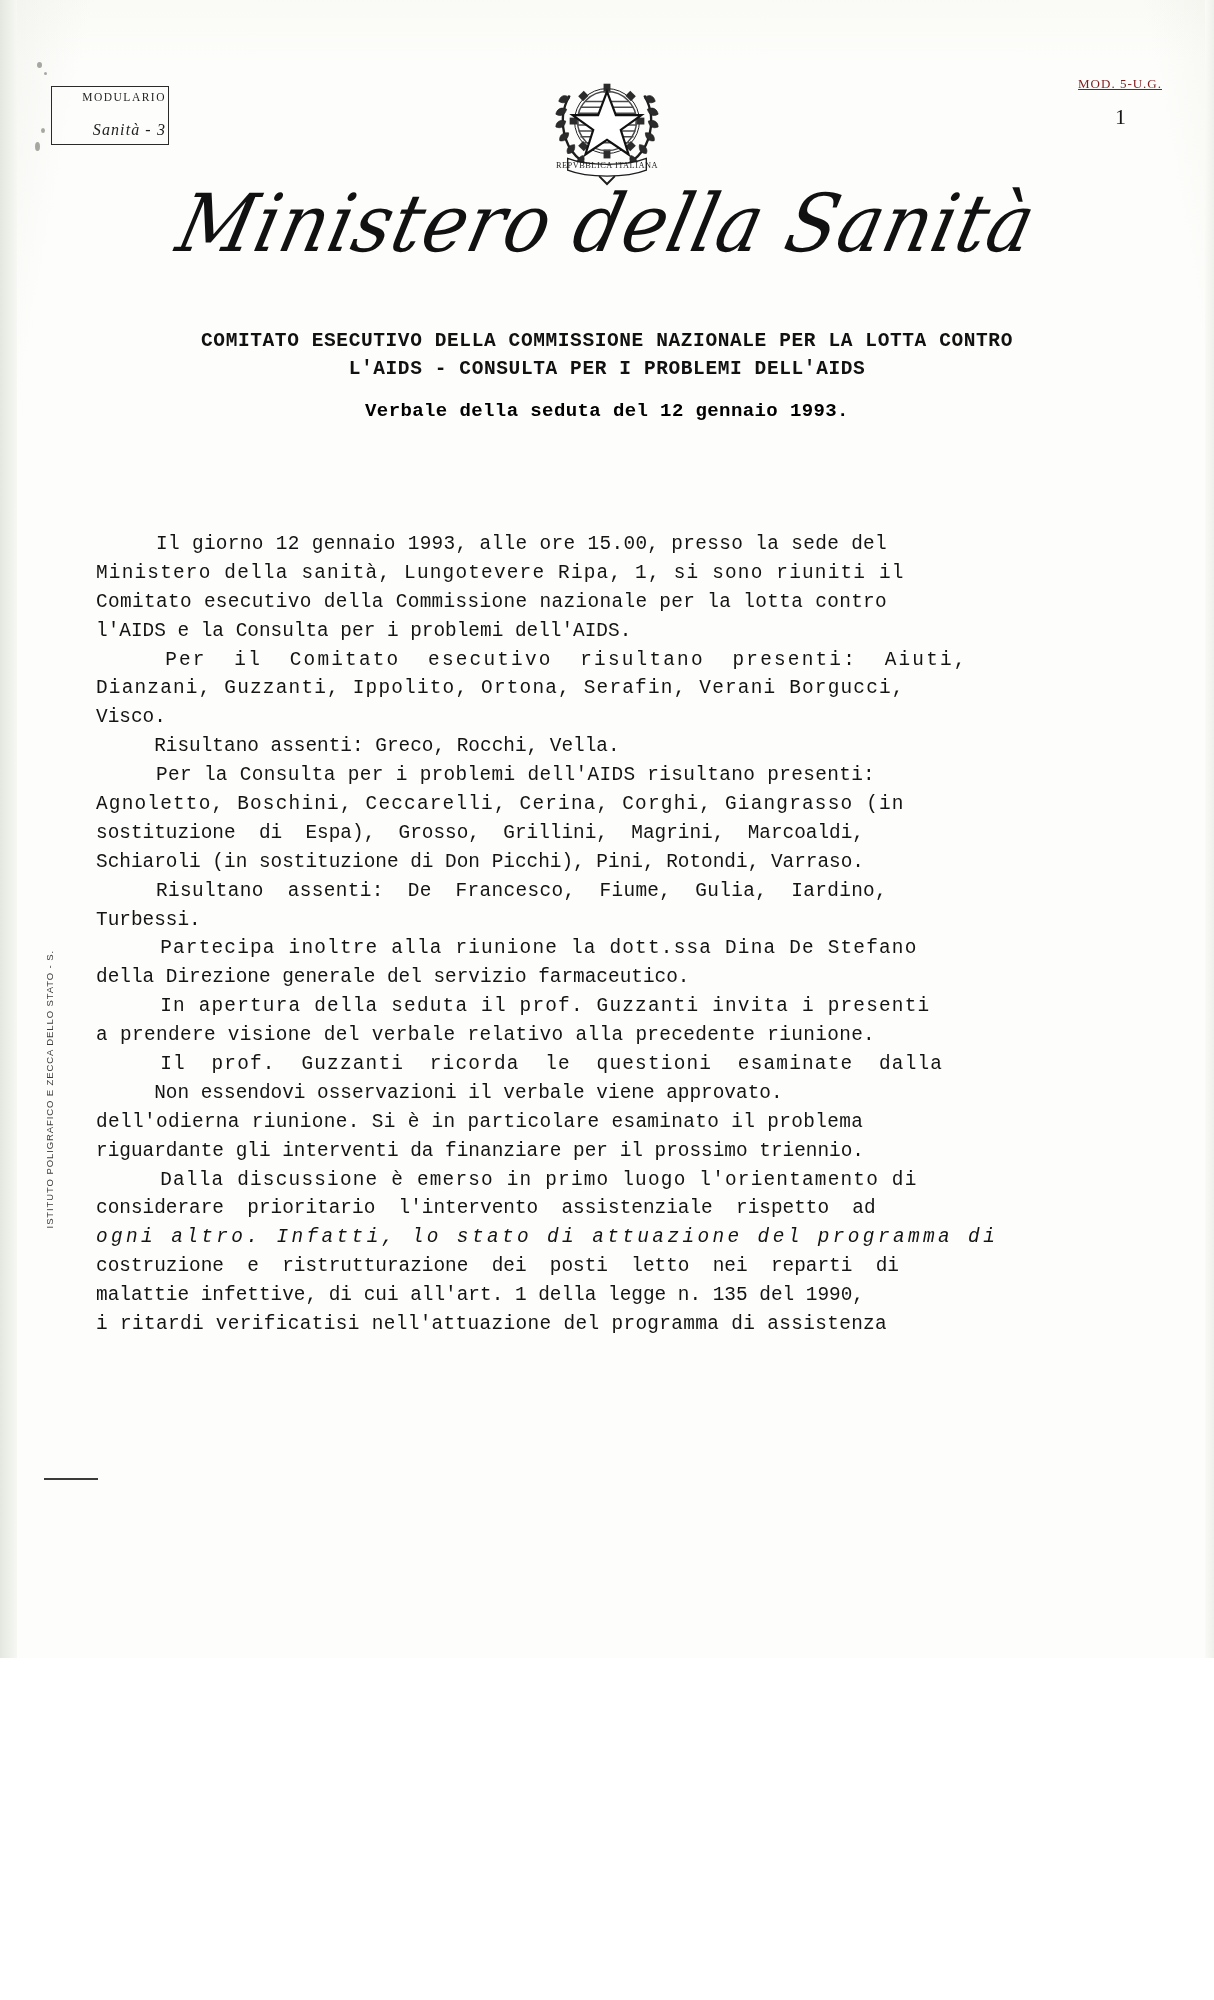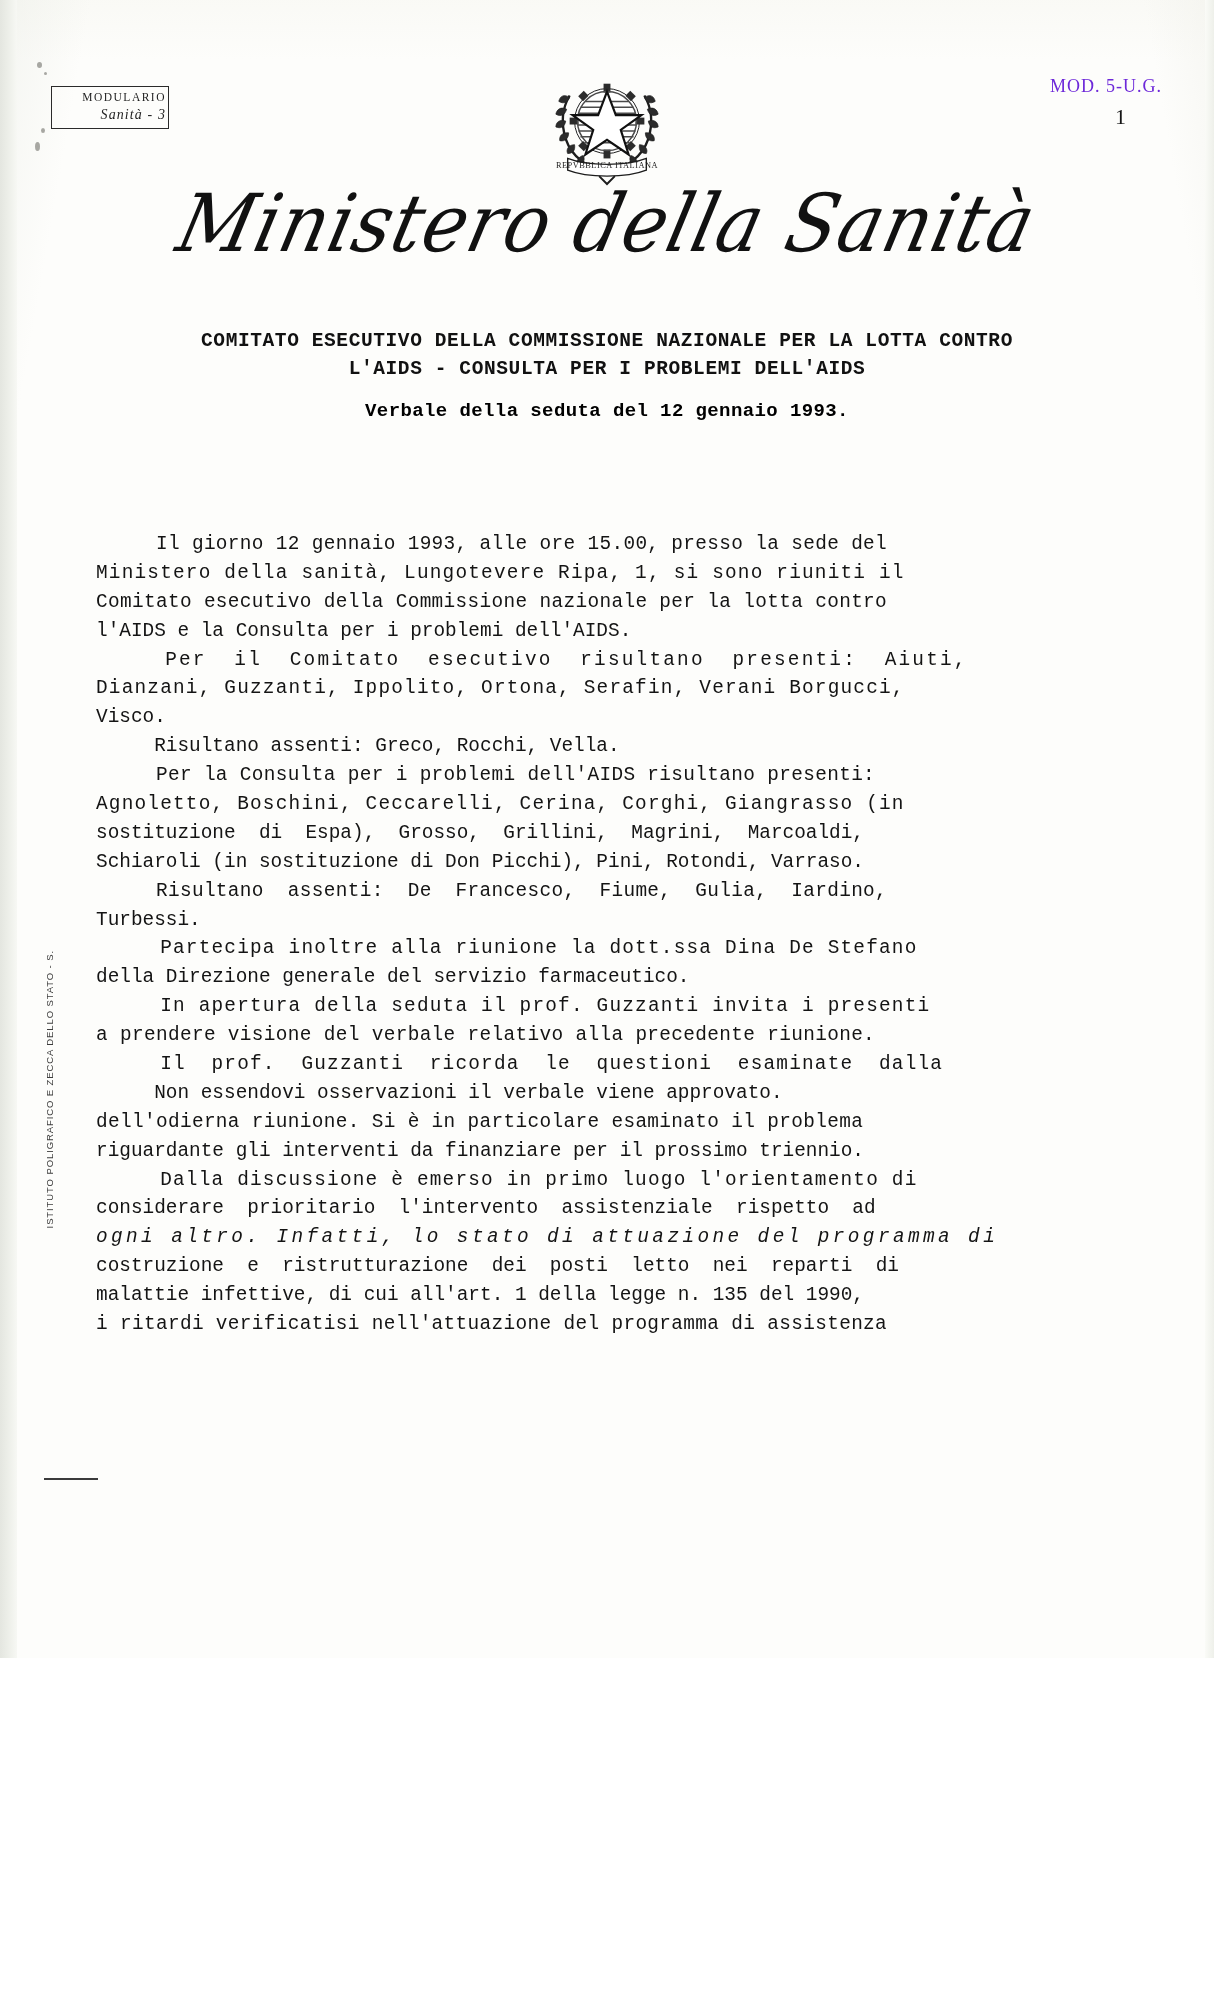--- a/index.html
+++ b/index.html
@@ -65,43 +65,44 @@
     background: transparent;
     font-family: "Liberation Serif", "DejaVu Serif", serif;
     line-height: 1.18;
   }
   #modulario .mod-top {
     font-size: 11.5px;
     letter-spacing: 1.5px;
     color: #1f1f1f;
   }
   #modulario .mod-bot {
-    font-size: 14px;
+    font-size: 16px;
     font-style: italic;
     letter-spacing: 1.1px;
     color: #1f1f1f;
-    margin-top: 2px;
+    margin-top: 16px;
   }
   
   .speck {
     position: absolute;
     background: #8b8b86;
     border-radius: 50%;
     opacity: .75;
   }
 
   
   #mod-code {
     position: absolute;
     right: 52px; top: 76px;
     font-family: "Liberation Serif", "DejaVu Serif", serif;
-    font-size: 18px;
+    font-size: 13px;
     letter-spacing: 1px;
-    color: #6d28d9;
-    white-space: nowrap;
+    color: #7f1d1d;
+    white-space: nowrap;
+    text-decoration: underline;
   }
   #page-number {
     position: absolute;
     right: 88px; top: 104px;
     font-family: "Liberation Serif", "DejaVu Serif", serif;
     font-size: 22px;
     color: #151515;
   }
 
   

